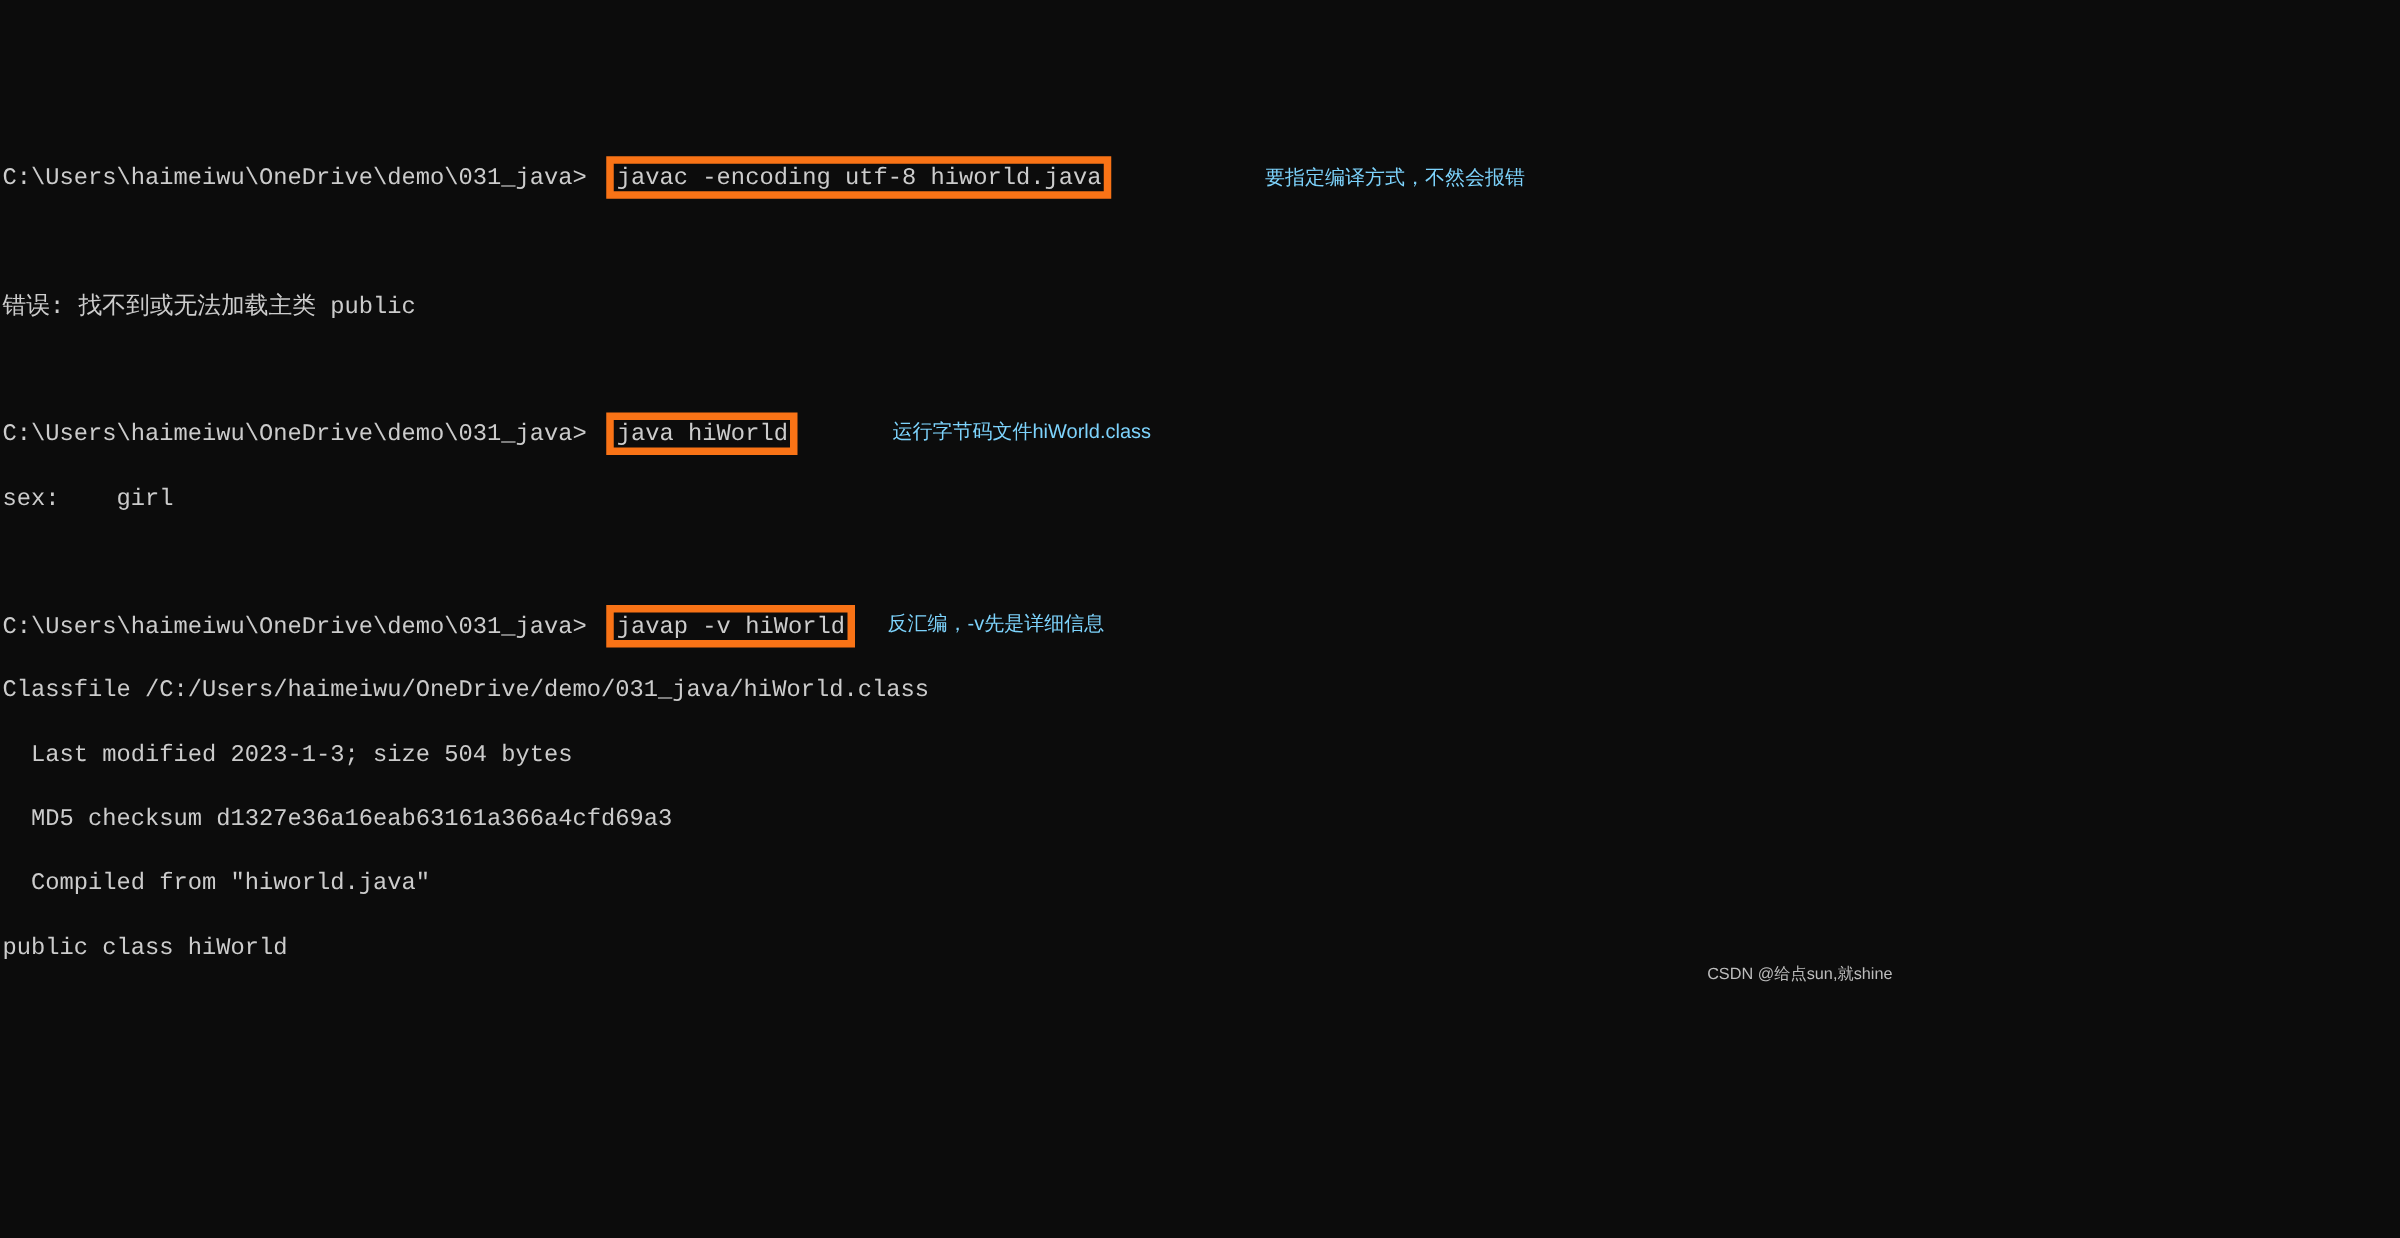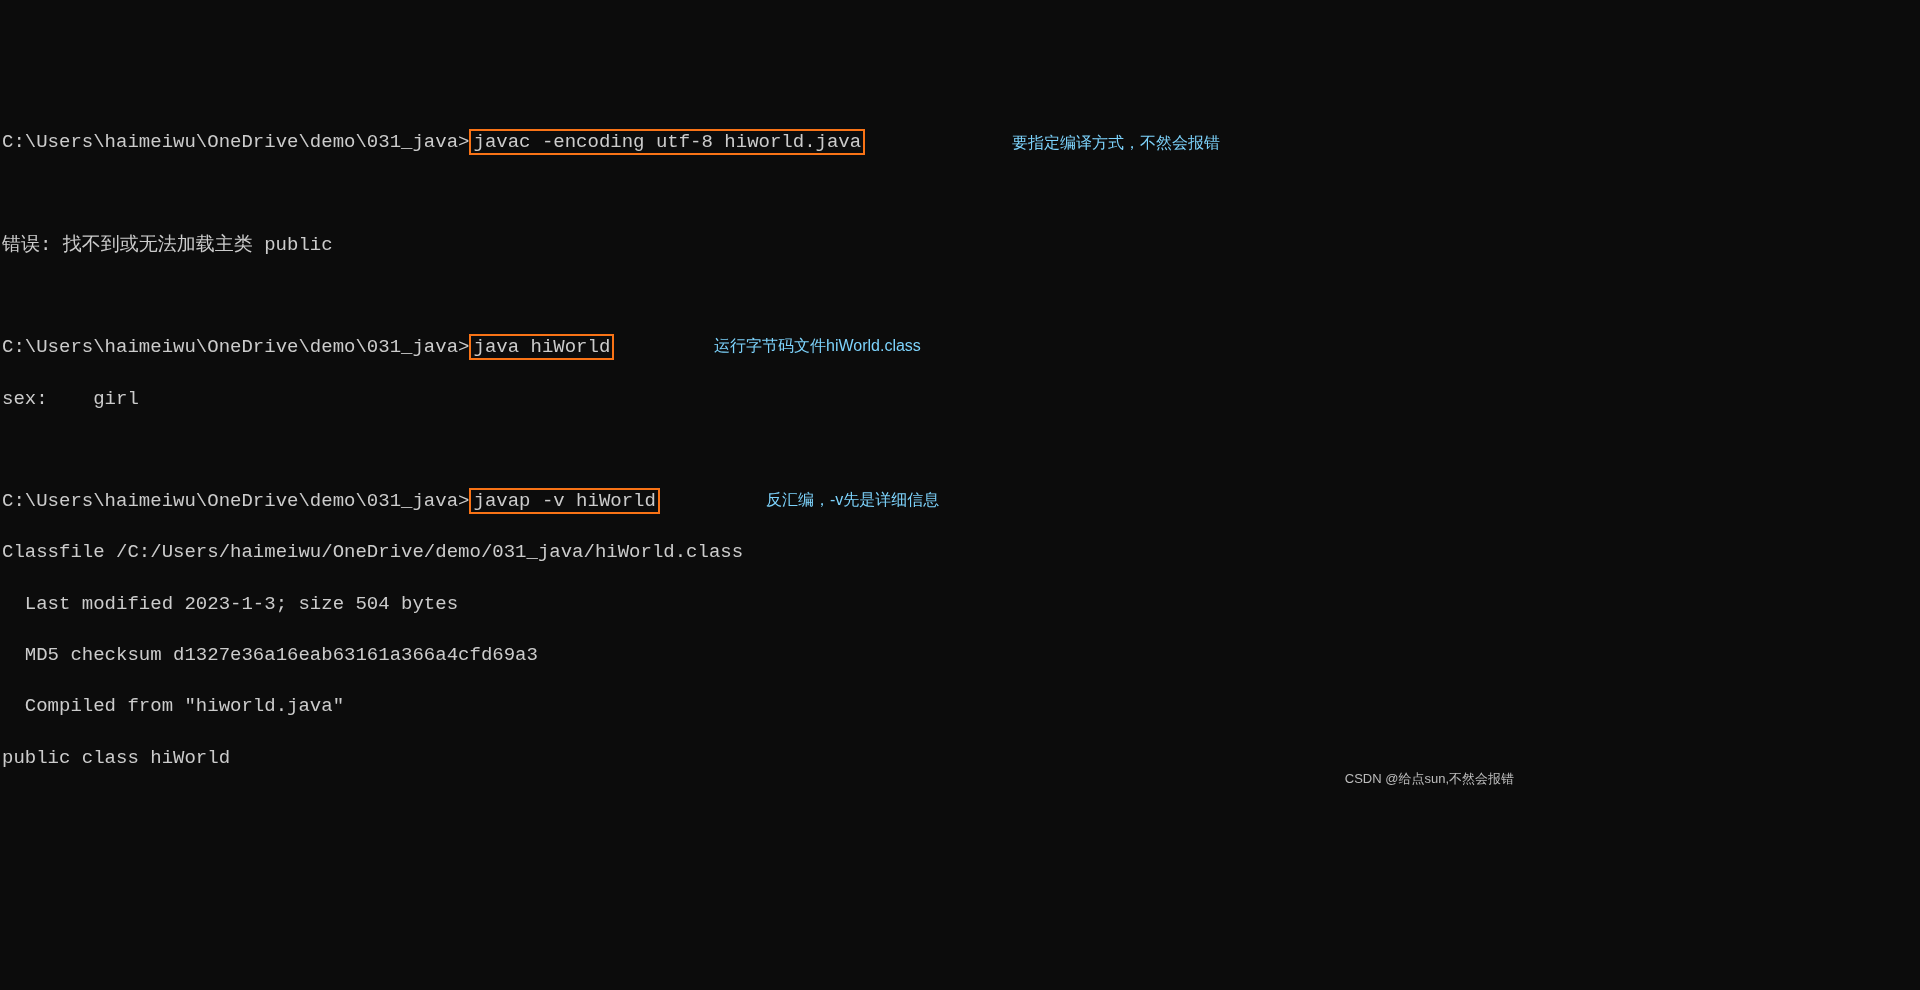--- a/index.html
+++ b/index.html
@@ -11,23 +11,23 @@
     line-height: 1.35;
     width: 1520px;
     height: 792px;
     overflow: hidden;
     white-space: pre;
     position: relative;
   }
   .term { padding: 2px 0 0 2px; }
   .line { display: block; position: relative; }
   .boxed {
-    border: 2px solid #f97316;
+    border: 6px solid #f97316;
     padding: 0 2px;
-    margin: -2px 0;
+    margin: -2px 16px;
   }
   .note {
     color: #7dd3fc;
     font-family: "Microsoft YaHei", "SimSun", sans-serif;
     font-size: 16px;
     position: absolute;
     white-space: nowrap;
   }
   .watermark {
     position: absolute;
@@ -44,29 +44,29 @@
 
 
 <div class="term">
 <span class="line"><span>C:\Users\haimeiwu\OneDrive\demo\031_java&gt;</span><span class="boxed">javac -encoding utf-8 hiworld.java</span><span class="note" style="left:1010px; top:2px;">要指定编译方式，不然会报错</span></span>
 <span class="line"> </span>
 <span class="line">错误: 找不到或无法加载主类 public</span>
 <span class="line"> </span>
 <span class="line"><span>C:\Users\haimeiwu\OneDrive\demo\031_java&gt;</span><span class="boxed">java hiWorld</span><span class="note" style="left:712px; top:0px;">运行字节码文件hiWorld.class</span></span>
 <span class="line">sex:    girl</span>
 <span class="line"> </span>
-<span class="line"><span>C:\Users\haimeiwu\OneDrive\demo\031_java&gt;</span><span class="boxed">javap -v hiWorld</span><span class="note" style="left:764px; top:0px;">反汇编，-v先是详细信息</span></span>
+<span class="line"><span>C:\Users\haimeiwu\OneDrive\demo\031_java&gt;</span><span class="boxed">javap -v hiWorld</span><span class="note" style="left:708px; top:0px;">反汇编，-v先是详细信息</span></span>
 <span class="line">Classfile /C:/Users/haimeiwu/OneDrive/demo/031_java/hiWorld.class</span>
 <span class="line">  Last modified 2023-1-3; size 504 bytes</span>
 <span class="line">  MD5 checksum d1327e36a16eab63161a366a4cfd69a3</span>
 <span class="line">  Compiled from "hiworld.java"</span>
 <span class="line">public class hiWorld</span>
 <span class="line">  minor version: 0</span>
 <span class="line">  major version: 52</span>
 
 
 
 </div>
 
-<div class="watermark">CSDN @给点sun,不然会报错</div>
+<div class="watermark">CSDN @给点sun,就shine</div>
 
 
 
 
 </body></html>

